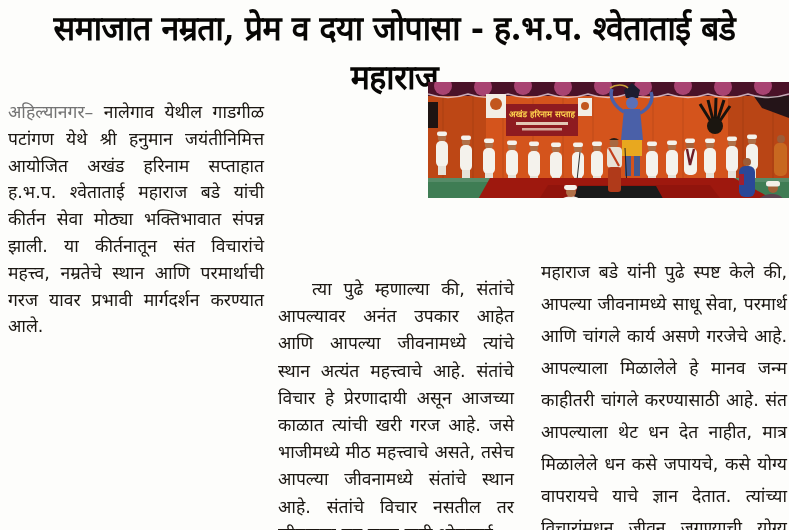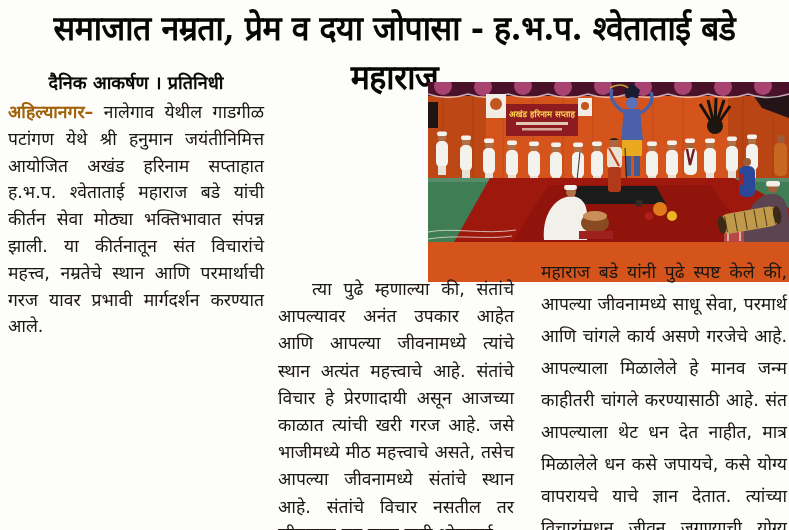--- a/index.html
+++ b/index.html
@@ -17,38 +17,37 @@
     font-family:"DejaVu Serif","DejaVu Sans",sans-serif;
   }
   .byline {
     position:absolute; left:8px; top:70px; width:256px;
     text-align:center; font-weight:700; font-size:18px; color:#0c0a08;
   }
   .col { position:absolute; text-align:justify; color:#1a1611; }
   .col p { margin:0; }
   .col1 { left:8px;  top:99px;  width:256px; font-size:17.5px; line-height:26.8px; }
   .col1 .p2 { text-indent:30px; }
-  .dateline { font-weight:700; color:#a16207; }
+  .dateline { font-weight:400; color:#737373; }
   .col2u { left:278px; top:70px;  width:147px; font-size:17.5px; line-height:25.4px; }
   .col2l { left:278px; top:276px; width:236px; font-size:17.5px; line-height:27.2px; text-indent:34px; }
   .col3  { left:541px; top:256px; width:246px; font-size:17.5px; line-height:32px; }
   .photo {
-    position:absolute; left:428px; top:82px; width:361px; height:200px;
+    position:absolute; left:428px; top:82px; width:361px; height:116px;
     background:#d4541c; overflow:hidden;
   }
   .photo svg { display:block; }
 </style>
 </head>
 <body>
 
 <div class="page">
 
   <div class="headline">समाजात नम्रता, प्रेम व दया जोपासा - ह.भ.प. श्वेताताई बडे महाराज</div>
 
-  <div class="byline">दैनिक आकर्षण । प्रतिनिधी</div>
 
   <div class="col col1">
     <p><b class="dateline">अहिल्यानगर–</b><span> नालेगाव येथील गाडगीळ पटांगण येथे श्री हनुमान जयंतीनिमित्त आयोजित अखंड हरिनाम सप्ताहात ह.भ.प. श्वेताताई महाराज बडे यांची कीर्तन सेवा मोठ्या भक्तिभावात संपन्न झाली. या कीर्तनातून संत विचारांचे महत्त्व, नम्रतेचे स्थान आणि परमार्थाची गरज यावर प्रभावी मार्गदर्शन करण्यात आले.</span></p>
   </div>
 
 
   <div class="photo">
     <svg width="361" height="160" viewBox="0 0 361 160">
 
       <rect x="0" y="0" width="361" height="100" fill="#d4541c"></rect>

